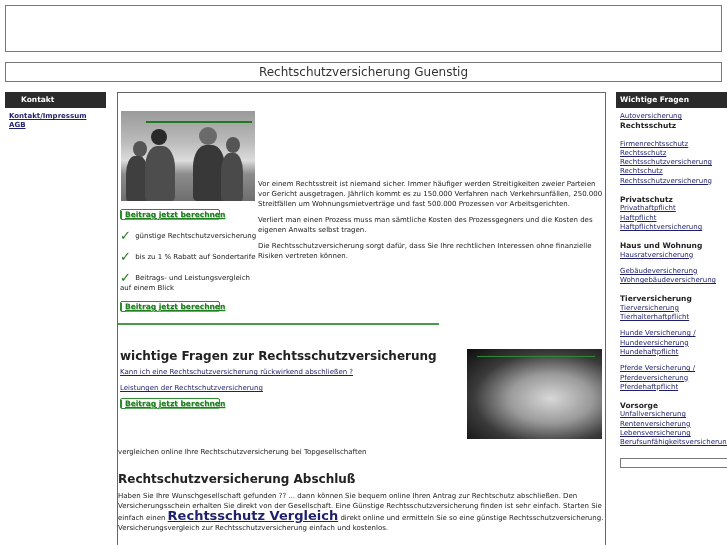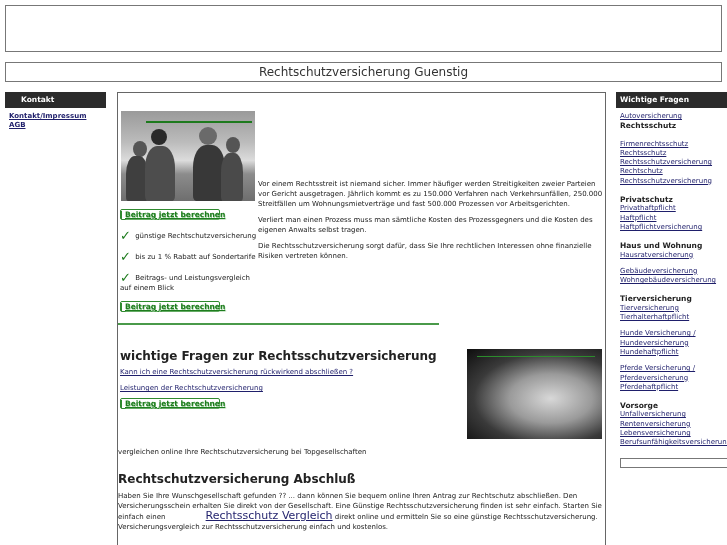--- a/index.html
+++ b/index.html
@@ -37,21 +37,21 @@
   .faq { position: absolute; left: 2px; top: 256px; width: 340px; font-size: 7px; }
   .faq h3 { font-size: 12px; font-weight: bold; margin-bottom: 5px; }
   .faq a { display: block; margin-bottom: 8px; }
 
   .old-man-img { position: absolute; left: 349px; top: 256px; width: 135px; height: 90px; background: radial-gradient(ellipse at 62% 55%, #d8d8d8 0%, #9a9a9a 35%, #3a3a3a 65%, #0d0d0d 100%); overflow: hidden; }
   .old-man-img .line { position: absolute; left: 10px; top: 7px; width: 118px; height: 1px; background: #2c8c2c; }
 
   .bottom-text { position: absolute; left: 0; top: 354px; width: 486px; font-size: 7px; line-height: 10px; color: #222; }
   .bottom-text .p1 { margin-bottom: 17px; }
   .bottom-text h3 { font-size: 12px; font-weight: bold; margin-bottom: 7px; }
-  .bottom-text a.strong { font-weight: normal; font-size: 11px; margin-left: 38px; }
+  .bottom-text a.strong { font-weight: bold; font-size: 13px; }
   .bottom-text .more { margin-top: 23px; font-weight: bold; font-size: 7.5px; }
 
   .right-col { position: absolute; left: 616px; top: 92px; width: 111px; }
   .right-col .box-head { padding-left: 4px; }
   .right-links { padding: 4px 4px; font-size: 7px; line-height: 9.3px; }
   .right-links a { display: block; white-space: nowrap; }
   .right-links .cat { font-weight: bold; color: #222; font-size: 7.5px; display: block; }
   .right-links .gap { height: 9px; }
   .right-links .gap-s { height: 7px; }
   .search-box { margin-left: 0px; margin-top: 10px; width: 110px; height: 10px; border: 1px solid #777; background: #fff; }

